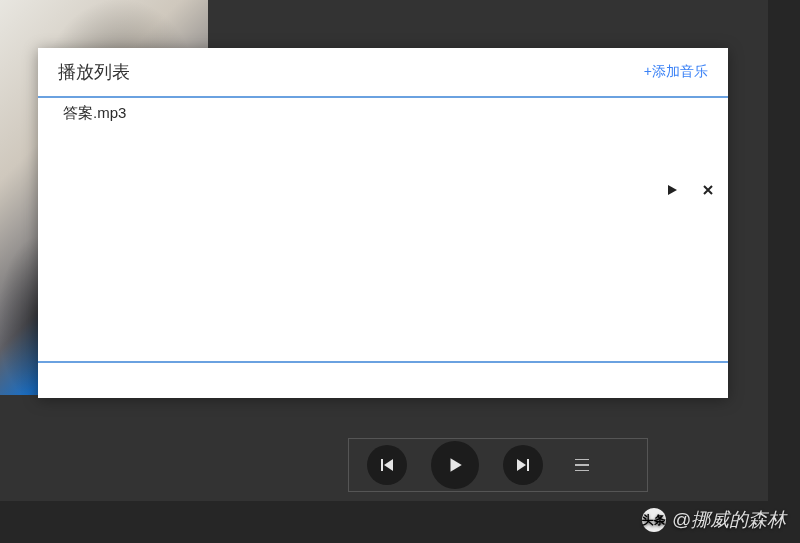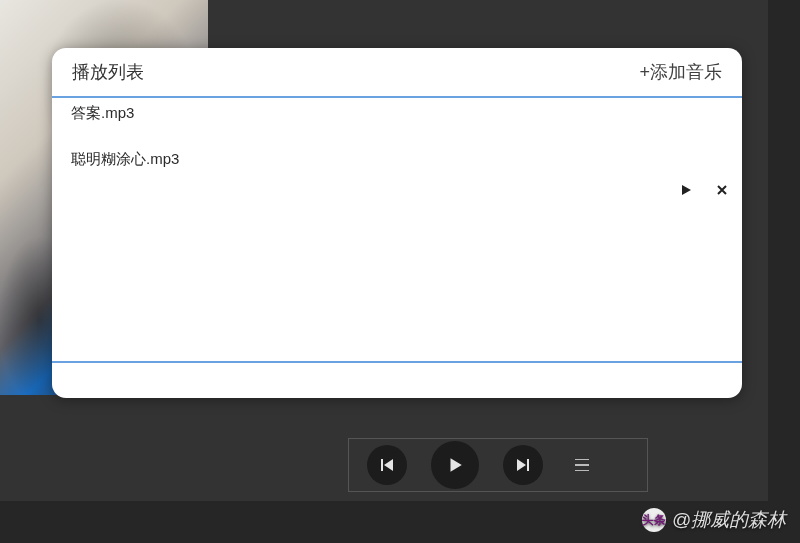--- a/index.html
+++ b/index.html
@@ -17,31 +17,31 @@
 }
 .photo::after {
   content: ""; position: absolute; inset: 0;
   background:
     radial-gradient(ellipse 120px 140px at 120px 90px, rgba(0,0,0,0.35) 0%, rgba(0,0,0,0) 65%),
     radial-gradient(ellipse 60px 120px at 40px 320px, rgba(0,0,0,0.45) 0%, rgba(0,0,0,0) 70%);
 }
 
 
 .panel {
-  position: absolute; left: 52px; top: 48px; width: 690px; height: 350px;
-  background: #ffffff; box-shadow: 0 2px 14px rgba(0,0,0,0.35); border-radius: 14px;
+  position: absolute; left: 38px; top: 48px; width: 690px; height: 350px;
+  background: #ffffff; box-shadow: 0 2px 14px rgba(0,0,0,0.35);
 }
 .panel-header {
   height: 50px; display: flex; align-items: center; justify-content: space-between;
   padding: 0 20px; border-bottom: 2px solid #6aa1e0;
 }
 .panel-title { font-size: 18px; color: #333; }
-.add-music { font-size: 18px; color: #404040; cursor: pointer; }
+.add-music { font-size: 14px; color: #3b82f6; cursor: pointer; }
 .panel-body { position: relative; height: 265px; }
-.list-rows { padding: 4px 3px; }
+.list-rows { padding: 4px 9px; }
 .row {
   display: flex; align-items: center; height: 23px; padding: 0 8px; font-size: 15px; color: #2b2b2b;
 }
 .row .marker { width: 4px; height: 100%; margin-right: 4px; }
 .row.selected .marker { background: #d7423c; }
 .panel-footer { position: absolute; left: 0; right: 0; bottom: 0; height: 2px; background: #6aa1e0; }
 
 
 .row-actions {
   position: absolute; right: 14px; top: 86px; display: flex; align-items: center; gap: 24px;
@@ -64,21 +64,21 @@
 .hamburger { display: flex; flex-direction: column; gap: 4px; cursor: pointer; margin-left: 8px; }
 .hamburger span { width: 14px; height: 1.5px; background: #bbb; display: block; }
 
 
 .watermark {
   position: absolute; right: 14px; bottom: 10px; display: flex; align-items: center; gap: 6px;
   color: #ddd; font-size: 19px; font-style: italic; font-weight: 500;
   text-shadow: 0 1px 3px rgba(0,0,0,0.7);
 }
 .wm-logo {
-  width: 24px; height: 24px; border-radius: 50%; background: #eee; color: #701a75;
+  width: 24px; height: 24px; border-radius: 50%; background: #eee; color: #000000;
   display: flex; align-items: center; justify-content: center; font-style: normal;
   font-size: 12px; font-weight: bold;
 }
 </style>
 </head>
 <body>
 
 <div class="bg-outer"></div>
 <div class="bg-inner"></div>
 <div class="photo"></div>
@@ -89,24 +89,20 @@
     <div class="add-music">+添加音乐</div>
   </div>
   <div class="panel-body">
     <div class="list-rows" id="list-rows">
         <div class="row">
           <div class="marker"></div>
           <span>答案.mp3</span>
         </div>
         <div class="row">
           <div class="marker"></div>
-        </div>
-        <div class="row">
-          <div class="marker"></div>
-          <span>聪明糊涂心.mp3</span>
         </div>
       </div>
 
     <div class="row-actions">
       <span class="small-icon">
         <svg viewBox="0 0 12 12">
             <path d="M2 1 L11 6 L2 11 Z" fill="#222"></path>
           </svg>
       </span>
       <span class="small-icon">

